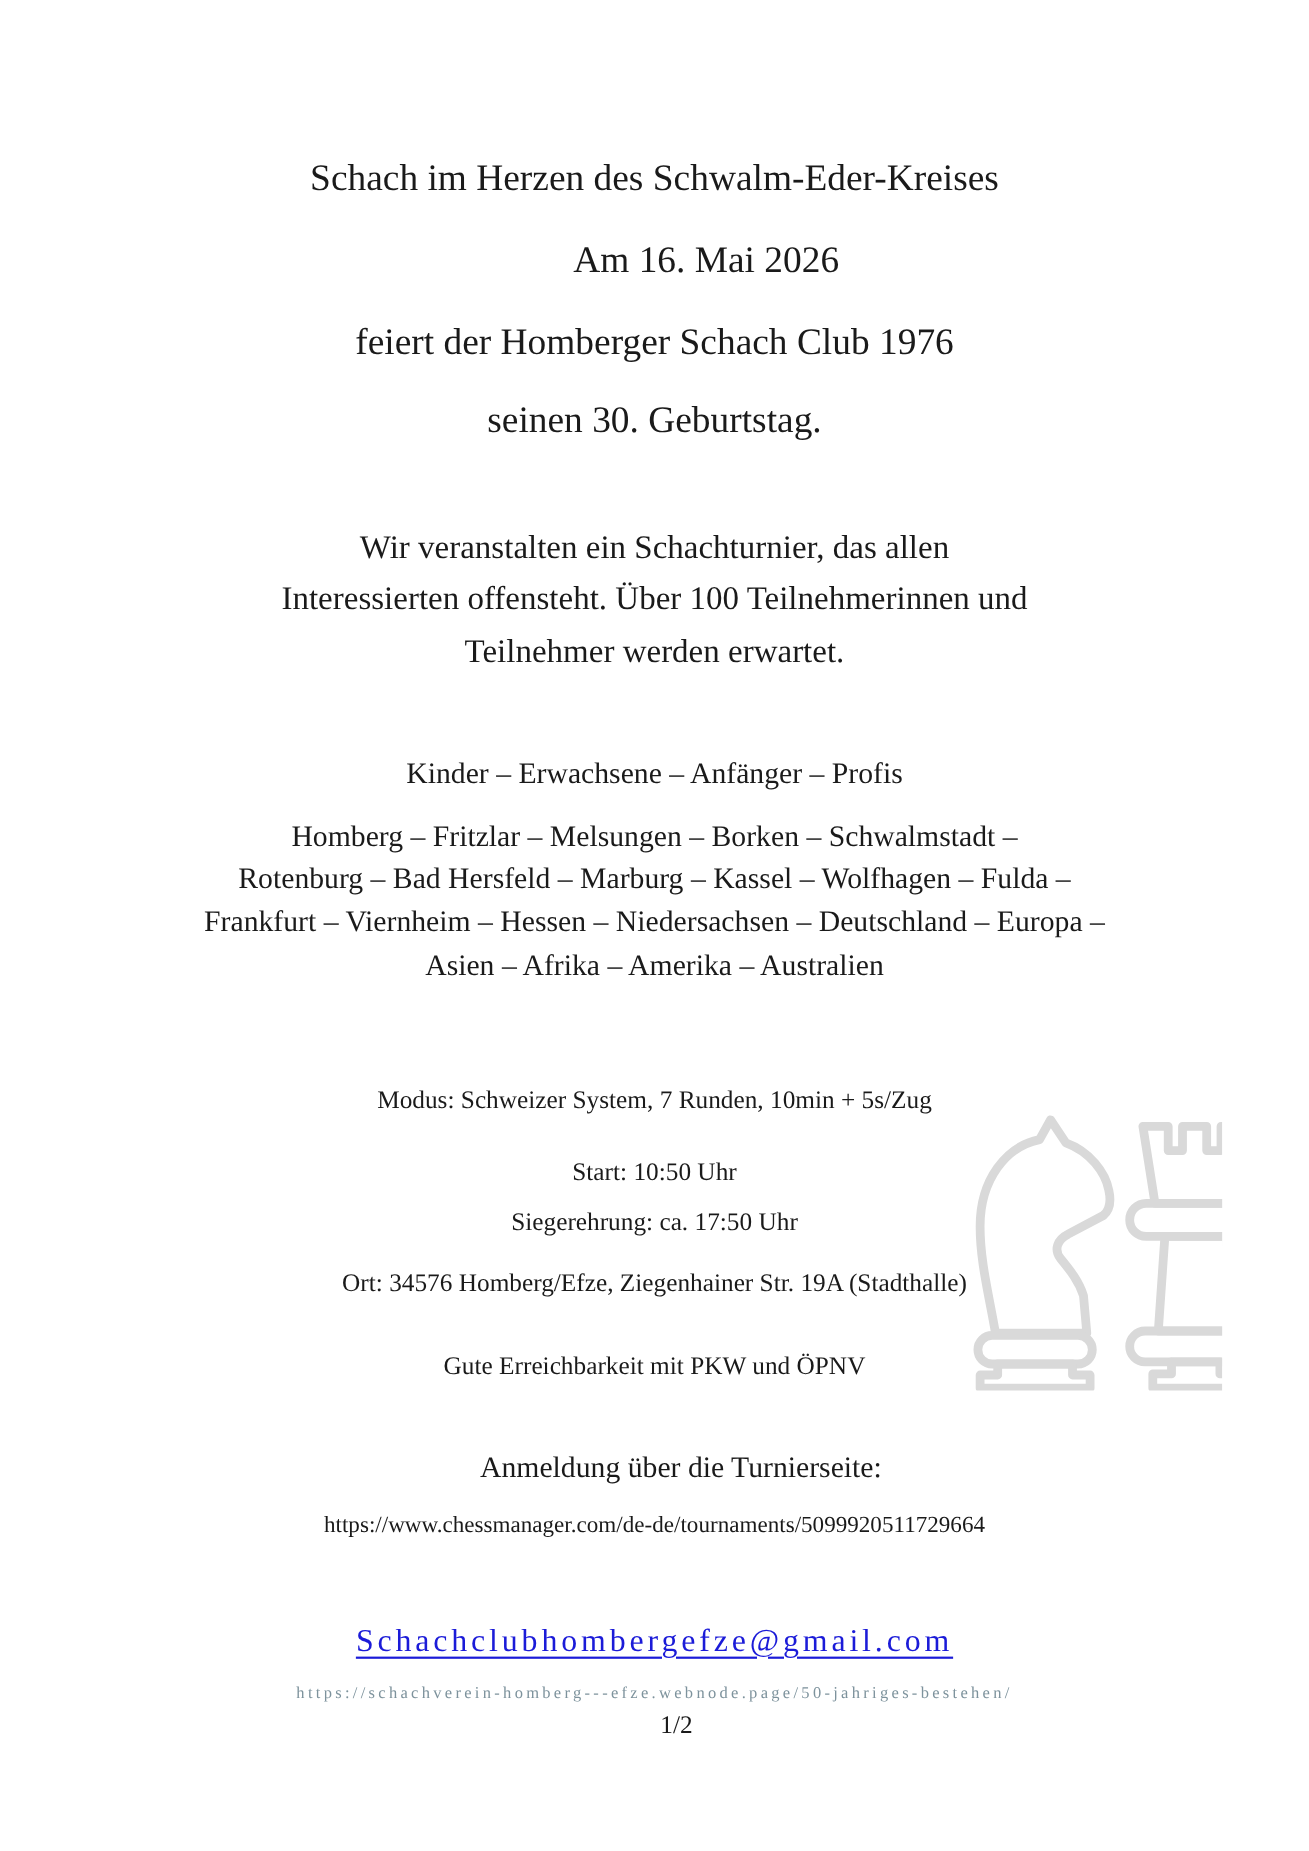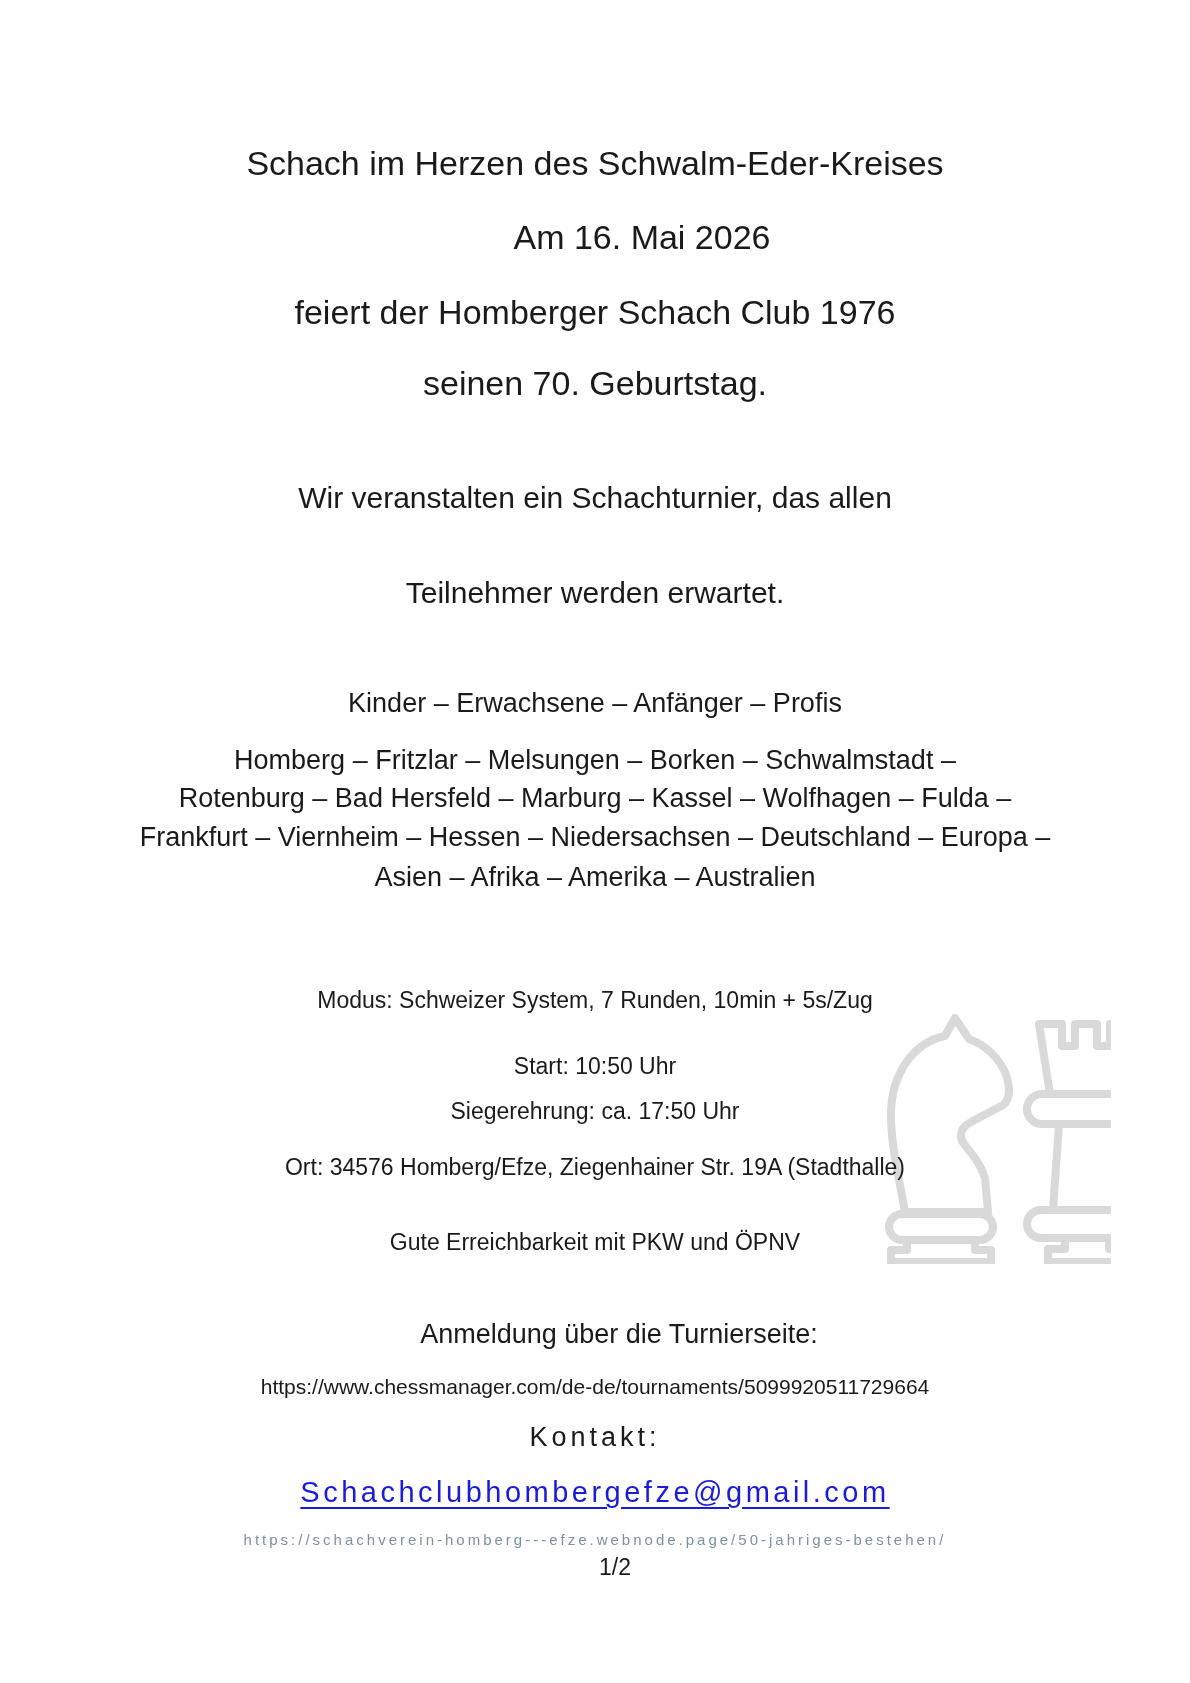--- a/index.html
+++ b/index.html
@@ -9,21 +9,21 @@
     --chess-outline:#d9d9d9;
   }
   html,body{margin:0;padding:0;background:#ffffff;}
   .page{
     position:relative;
     width:1032px;
     height:1683px;
     margin:0 auto;
     background:#ffffff;
     overflow:hidden;
-    font-family:Liberation Sans, sans-serif;
+    font-family:Liberation Serif, serif;
     color:var(--text-color);
   }
   .line{
     position:absolute;
     left:0;
     width:100%;
     text-align:center;
     white-space:nowrap;
     z-index:2;
   }
@@ -107,42 +107,42 @@
         <path d="M 190 112 L 184 198 L 252 198 L 246 112 Z"></path>
         <rect x="158" y="198" width="116" height="28" rx="14"></rect>
         <path d="M 196 226 L 240 226 L 240 237 L 257 237 L 257 250 L 179 250 L 179 237 L 196 237 Z"></path>
       </g>
     </svg>
   </div>
 
   <div class="line title t1">Schach im Herzen des Schwalm-Eder-Kreises</div>
   <div class="line title t2">Am 16. Mai 2026</div>
   <div class="line title t3">feiert der Homberger Schach Club 1976</div>
-  <div class="line title t4">seinen 70. Geburtstag.</div>
+  <div class="line title t4">seinen 30. Geburtstag.</div>
 
   <div class="line intro i1">Wir veranstalten ein Schachturnier, das allen</div>
+  <div class="line intro i2">Interessierten offensteht. Über 100 Teilnehmerinnen und</div>
   <div class="line intro i3">Teilnehmer werden erwartet.</div>
 
   <div class="line list aud">Kinder – Erwachsene – Anfänger – Profis</div>
 
   <div class="line list p1">Homberg – Fritzlar – Melsungen – Borken – Schwalmstadt –</div>
   <div class="line list p2">Rotenburg – Bad Hersfeld – Marburg – Kassel – Wolfhagen – Fulda –</div>
   <div class="line list p3">Frankfurt – Viernheim – Hessen – Niedersachsen – Deutschland – Europa –</div>
   <div class="line list p4">Asien – Afrika – Amerika – Australien</div>
 
   <div class="line detail d1">Modus: Schweizer System, 7 Runden, 10min + 5s/Zug</div>
   <div class="line detail d2">Start: 10:50 Uhr</div>
   <div class="line detail d3">Siegerehrung: ca. 17:50 Uhr</div>
   <div class="line detail d4">Ort: 34576 Homberg/Efze, Ziegenhainer Str. 19A (Stadthalle)</div>
   <div class="line detail d5">Gute Erreichbarkeit mit PKW und ÖPNV</div>
 
   <div class="line reg-label">Anmeldung über die Turnierseite:</div>
   <div class="line reg-url">https://www.chessmanager.com/de-de/tournaments/5099920511729664</div>
 
-  <div class="line contact-label">Kontakt:</div>
   <div class="line email">
     <a>Schachclubhombergefze@gmail.com</a>
   </div>
 
   <div class="line footer-url">https://schachverein-homberg---efze.webnode.page/50-jahriges-bestehen/</div>
   <div class="line page-num">1/2</div>
 
 </div>
 
 </body></html>

